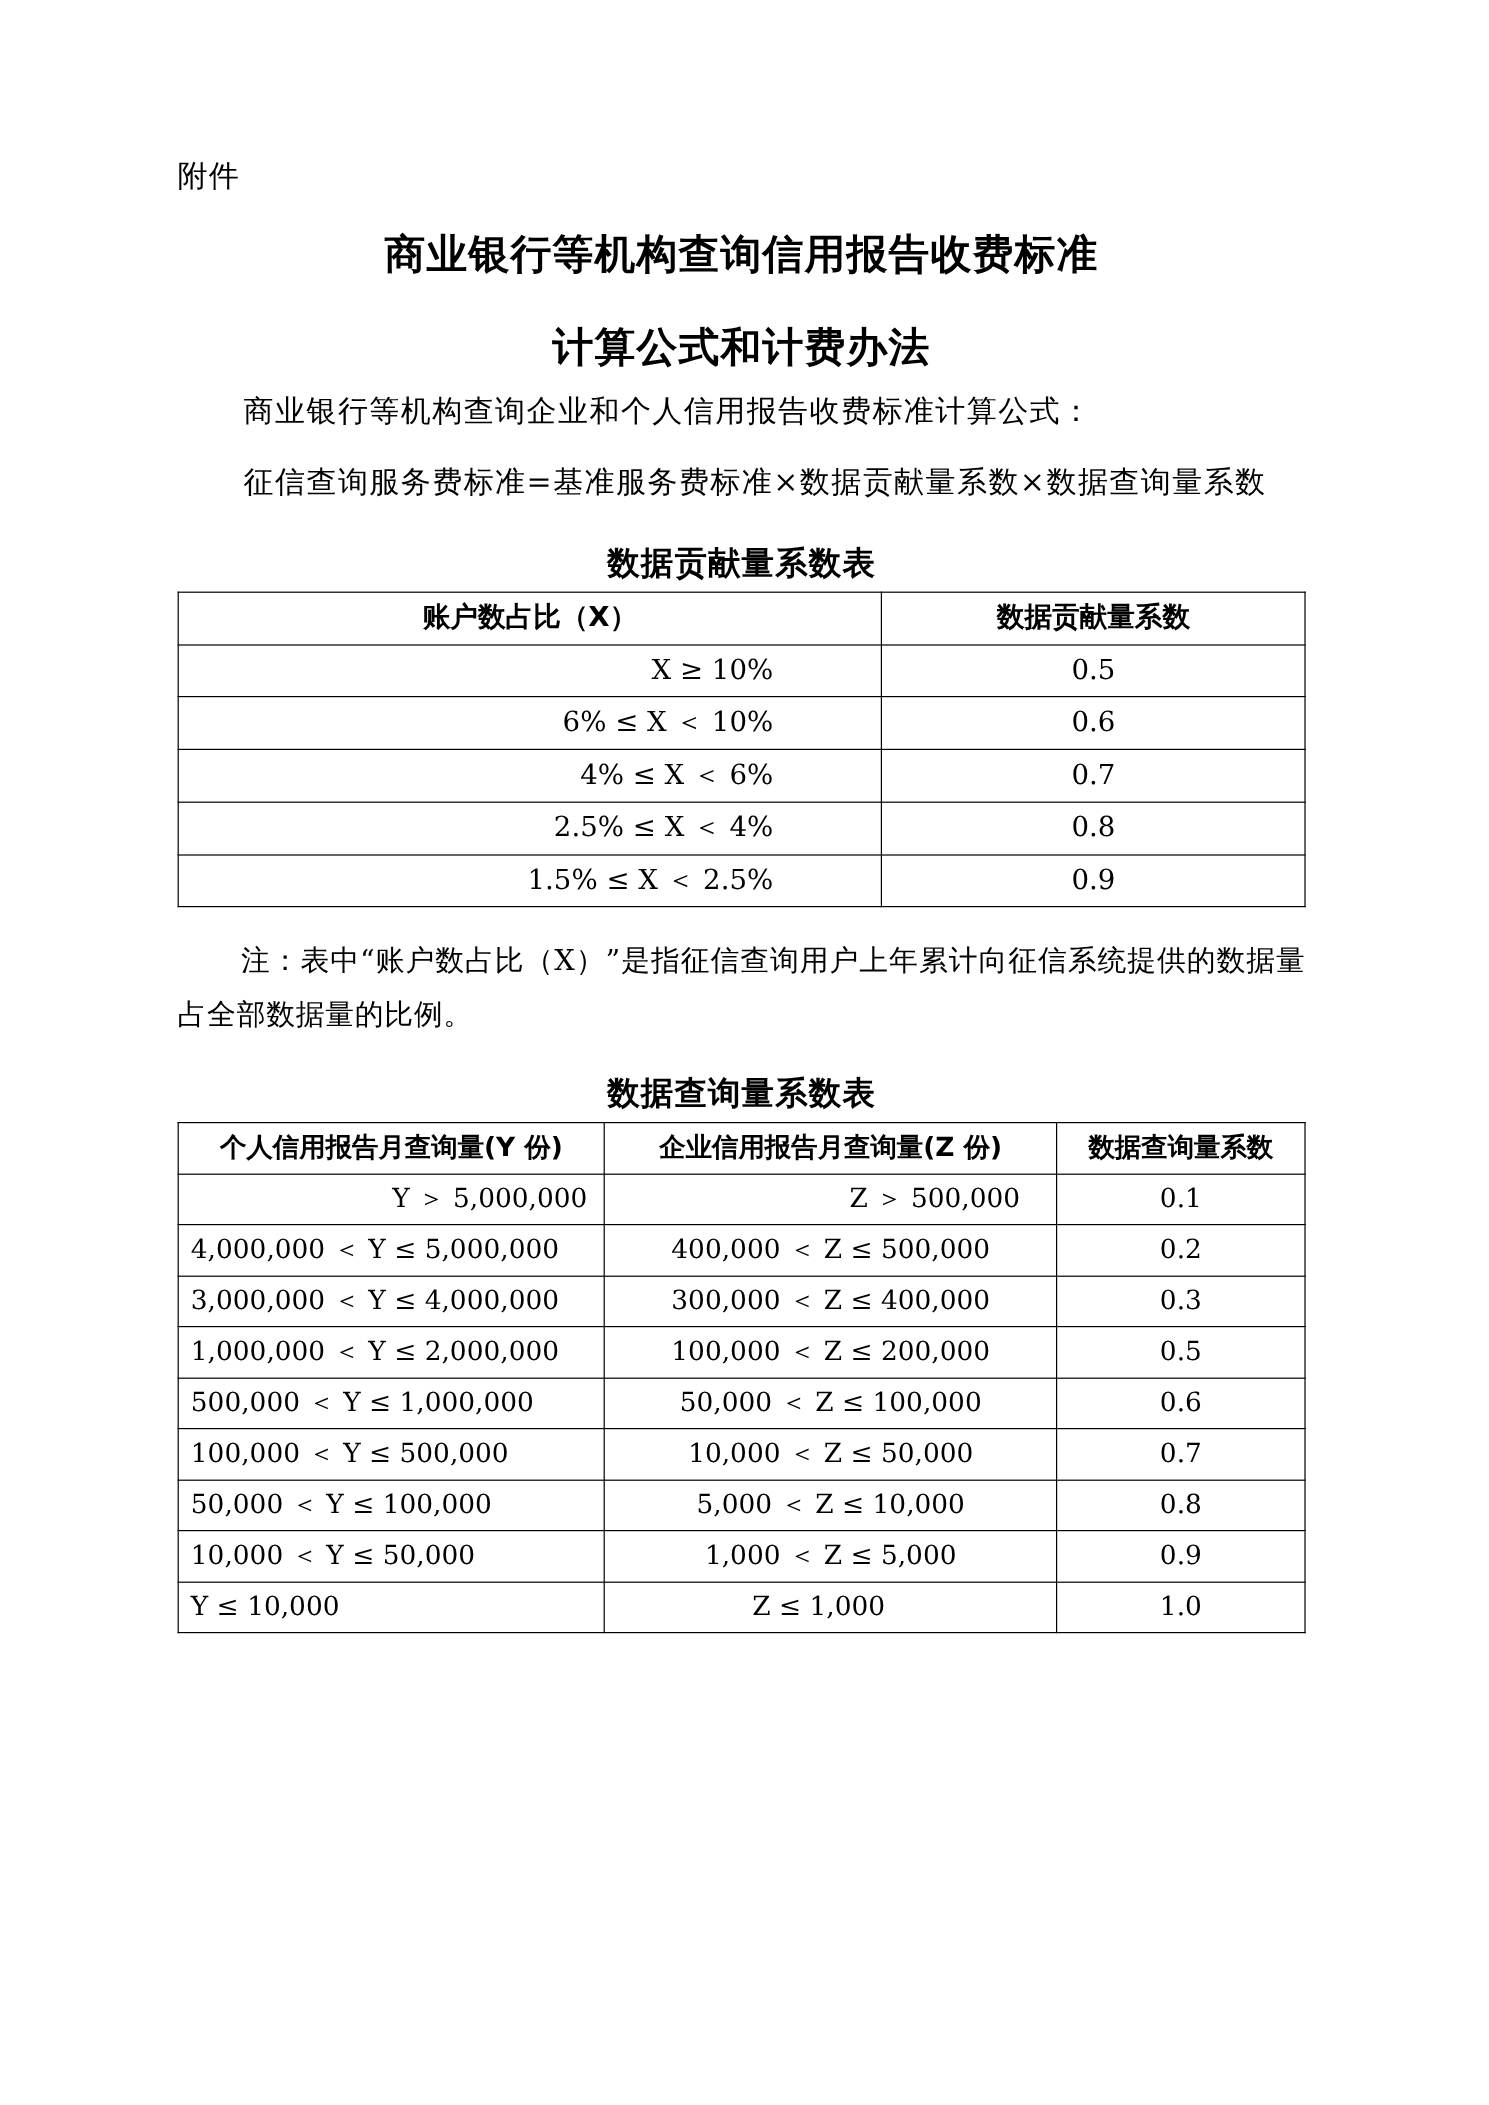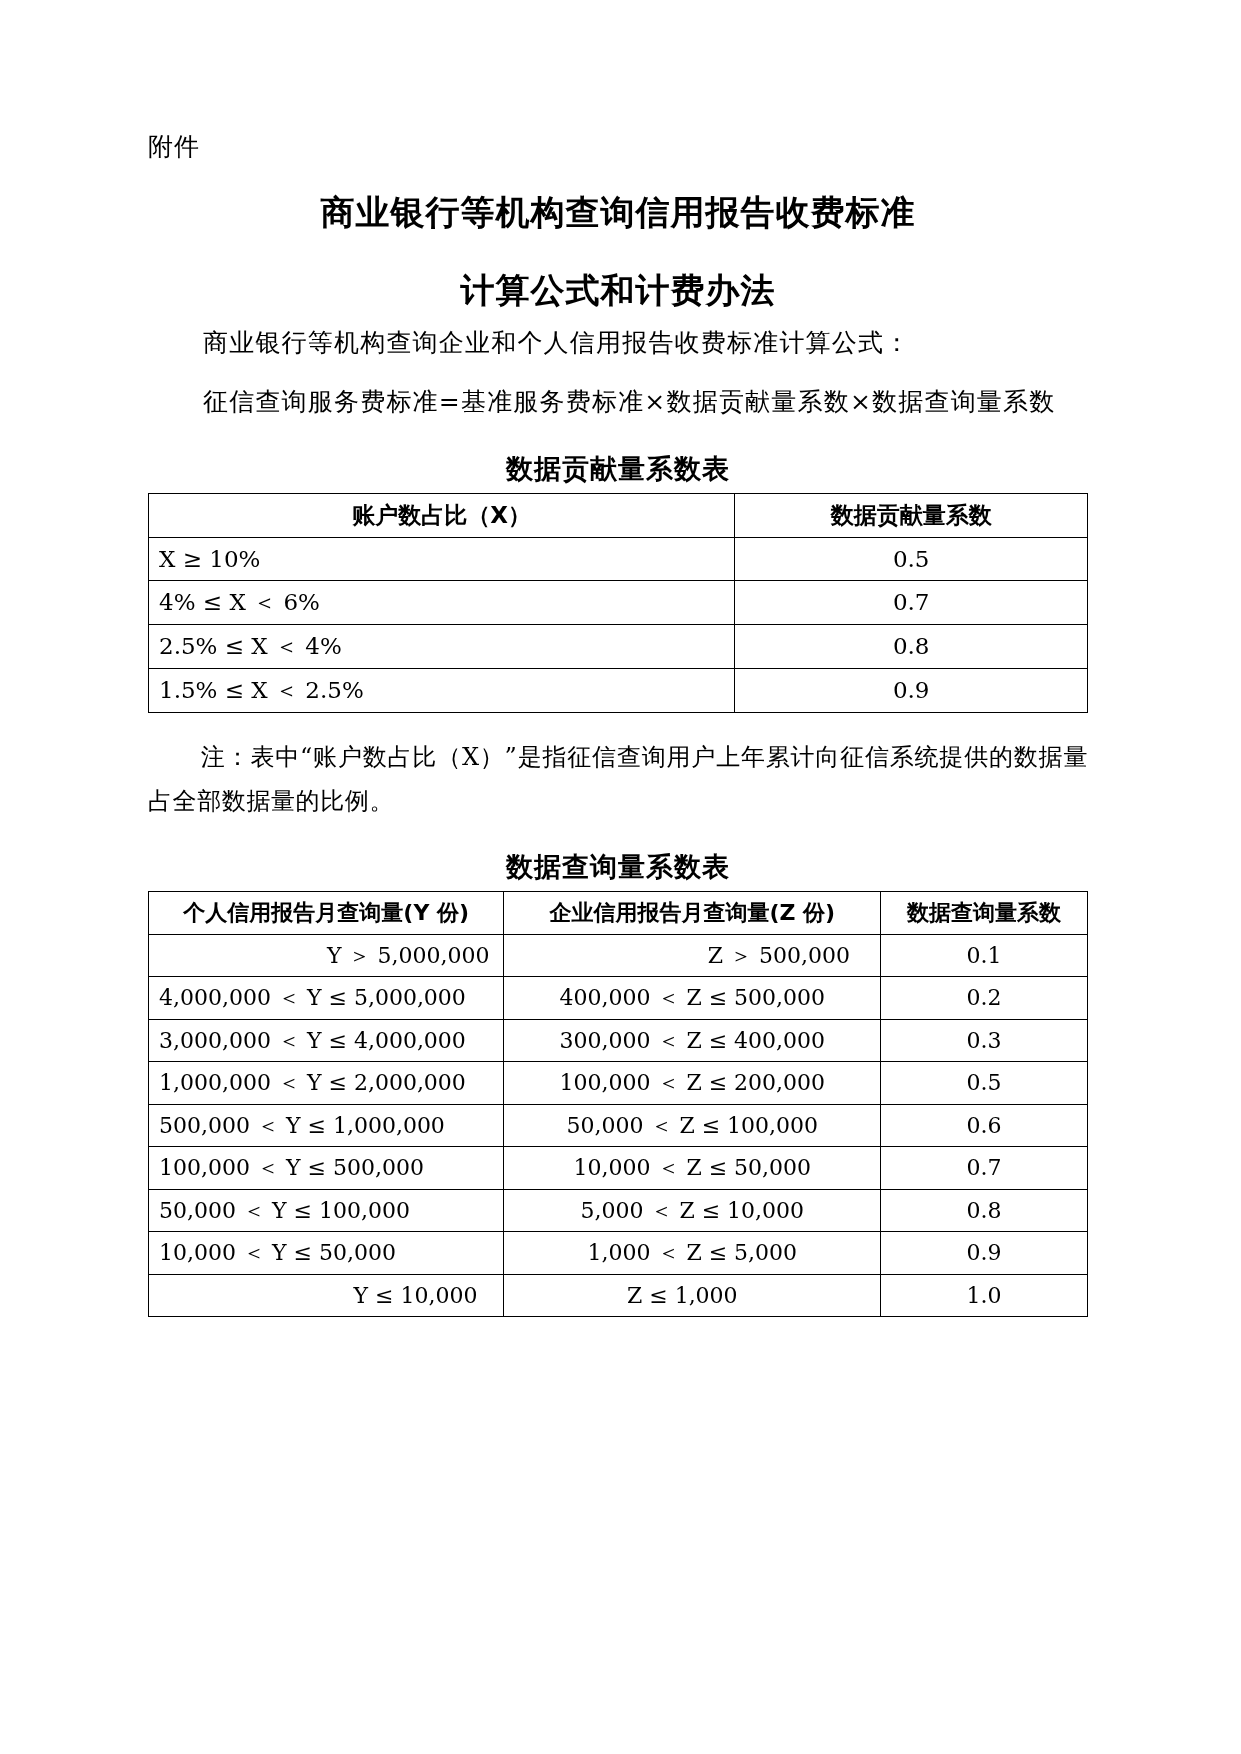--- a/index.html
+++ b/index.html
@@ -81,21 +81,21 @@
   table th {
     font-family: "DejaVu Sans", sans-serif;
     font-weight: bold;
     text-align: center;
     font-size: 23px;
   }
   
   .t1 { margin: 0; }
   .t1 th:nth-child(1) { width: 63%; }
   .t1 th:nth-child(2) { width: 37%; }
-  .t1 td.range { text-align: left; padding-right: 90px; }
+  .t1 td.range { text-align: right; padding-right: 90px; }
   .t1 td.coef { text-align: center; }
   
   p.note {
     font-size: 24px;
     line-height: 1.85;
     margin: 22px 0 0 0;
     text-indent: 2.2em;
     letter-spacing: 0.6px;
     text-align: justify;
   }
@@ -104,21 +104,21 @@
   .t2 col.c1 { width: 33.5%; }
   .t2 col.c2 { width: 35.5%; }
   .t2 col.c3 { width: 19.5%; }
   .t2 td.num1 { }
   .t2 td.num2 { text-align: center; }
   .t2 td.coef { text-align: center; }
   .t2 th { font-size: 22px; padding: 7px 4px; margin-top: 44px; }
   .t2 td { font-size: 22px; }
   .t2 tr.first td.num1 { text-align: right; padding-right: 14px; }
   .t2 tr.first td.num2 { text-align: right; padding-right: 30px; }
-  .t2 tr.last td.num1 { text-align: right; padding-right: 26px; }
+  .t2 tr.last td.num1 { padding-right: 26px; }
   .t2 tr.last td.num2 { text-align: center; padding-right: 30px; }
 </style>
 </head>
 <body>
 
 <div class="page">
   <div class="content">
 
     <div class="attach-label">附件</div>
 
@@ -136,20 +136,24 @@
       <thead>
         <tr>
           <th>账户数占比（X）</th>
           <th>数据贡献量系数</th>
         </tr>
       </thead>
       <tbody>
         <tr>
           <td class="range">X ≥ 10%</td>
           <td class="coef">0.5</td>
+        </tr>
+        <tr>
+          <td class="range">6% ≤ X ＜ 10%</td>
+          <td class="coef">0.6</td>
         </tr>
         <tr>
           <td class="range">4% ≤ X ＜ 6%</td>
           <td class="coef">0.7</td>
         </tr>
         <tr>
           <td class="range">2.5% ≤ X ＜ 4%</td>
           <td class="coef">0.8</td>
         </tr>
         <tr>

